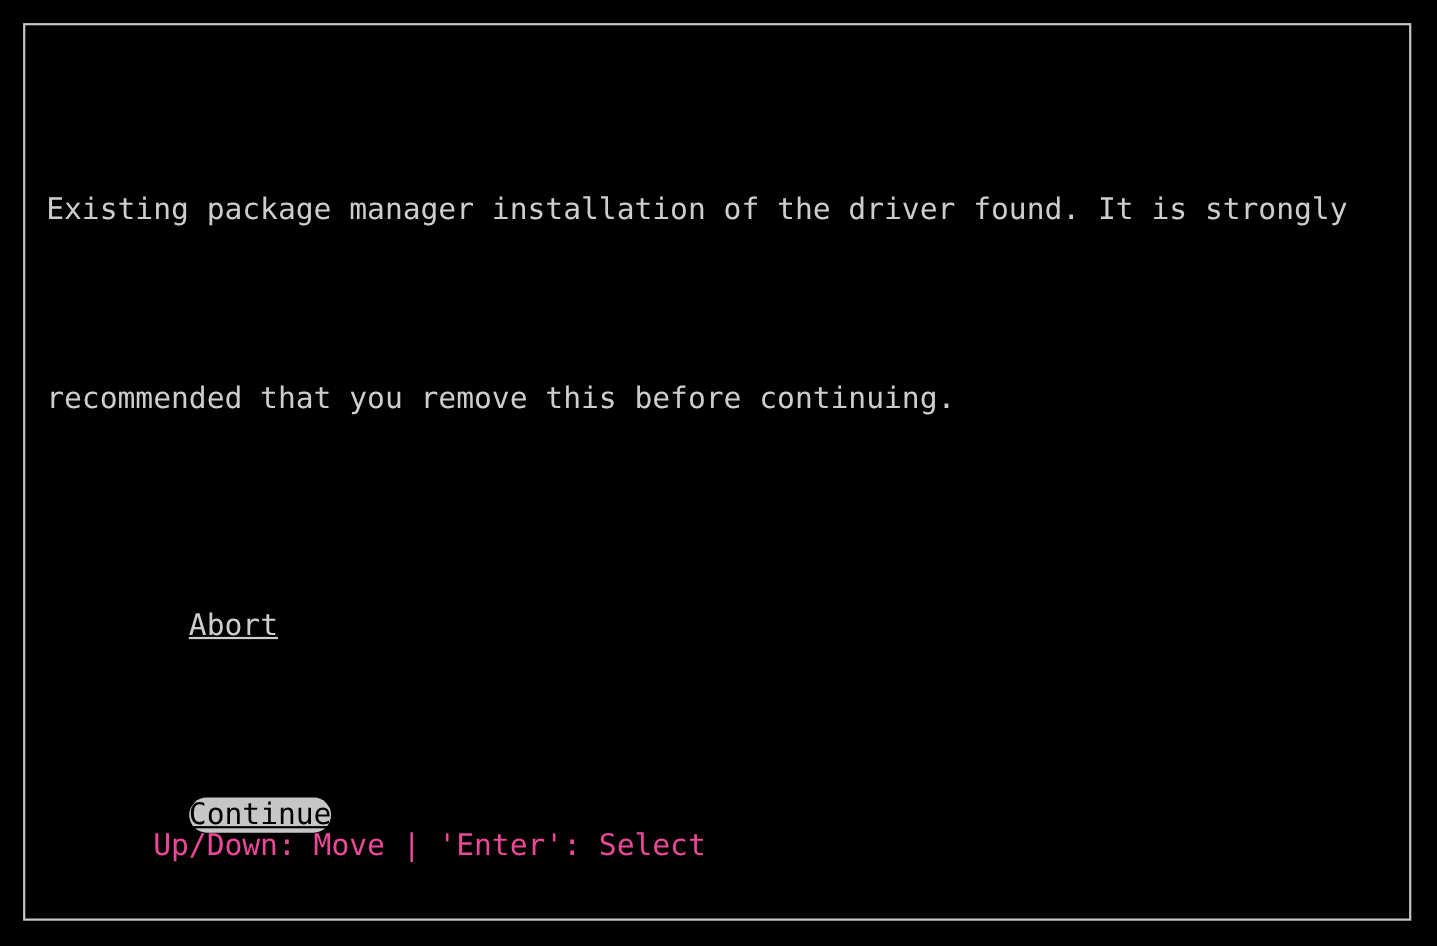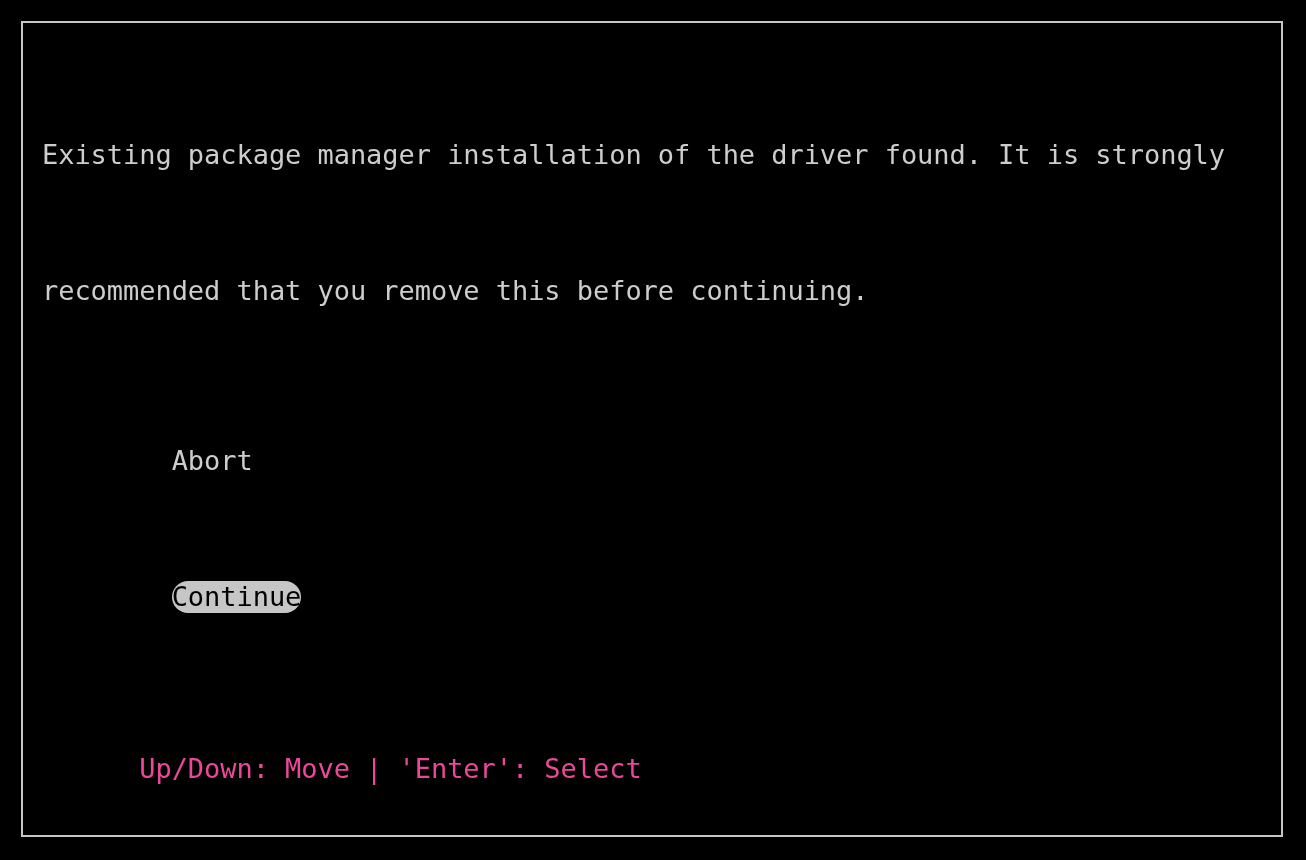--- a/index.html
+++ b/index.html
@@ -47,29 +47,31 @@
     font-size: 27px;
     line-height: 34px;
     letter-spacing: -0.05px;
     color: #cdcdcd;
     white-space: pre;
   }
 
   .line {
     height: 34px;
     white-space: pre;
+    margin-top: 36px;
   }
 
   .menu-item {
     display: inline-block;
     height: 32px;
     line-height: 32px;
     white-space: pre;
     color: #cdcdcd;
     background: transparent;
+    text-decoration: underline;
   }
 
   
   .menu-item.selected {
     background: #c6c6c6;
     color: #000000;
     border-radius: 16px;
   }
 
   #status-bar {

